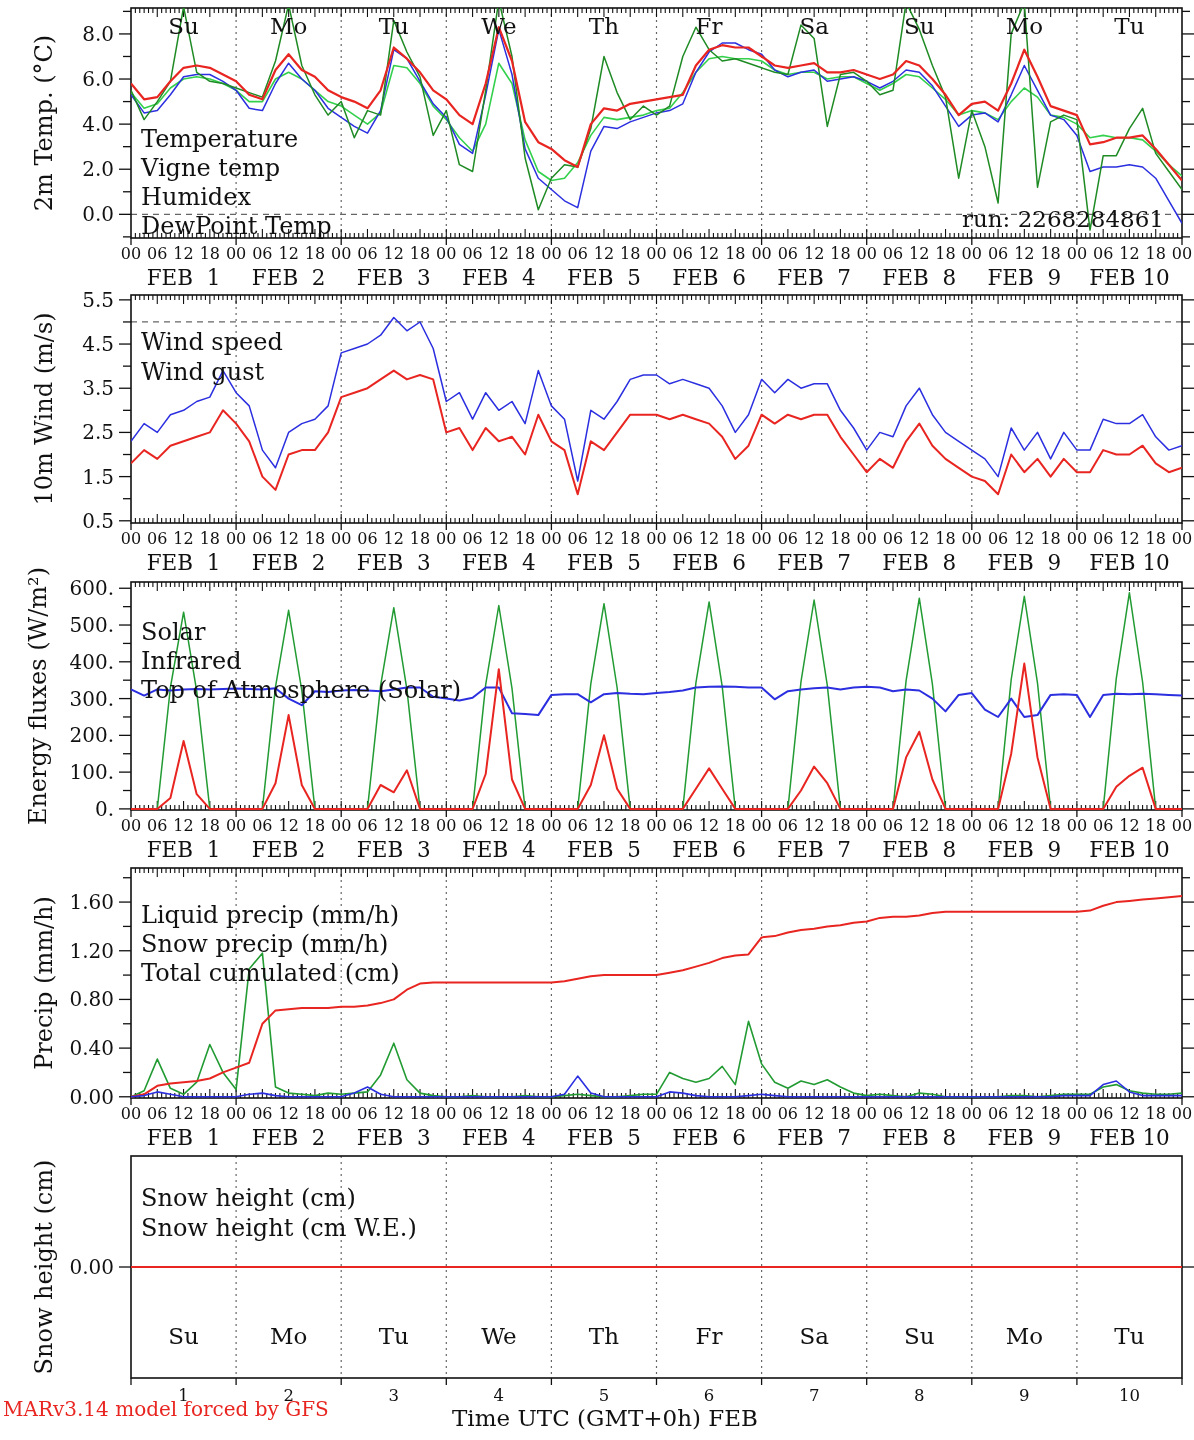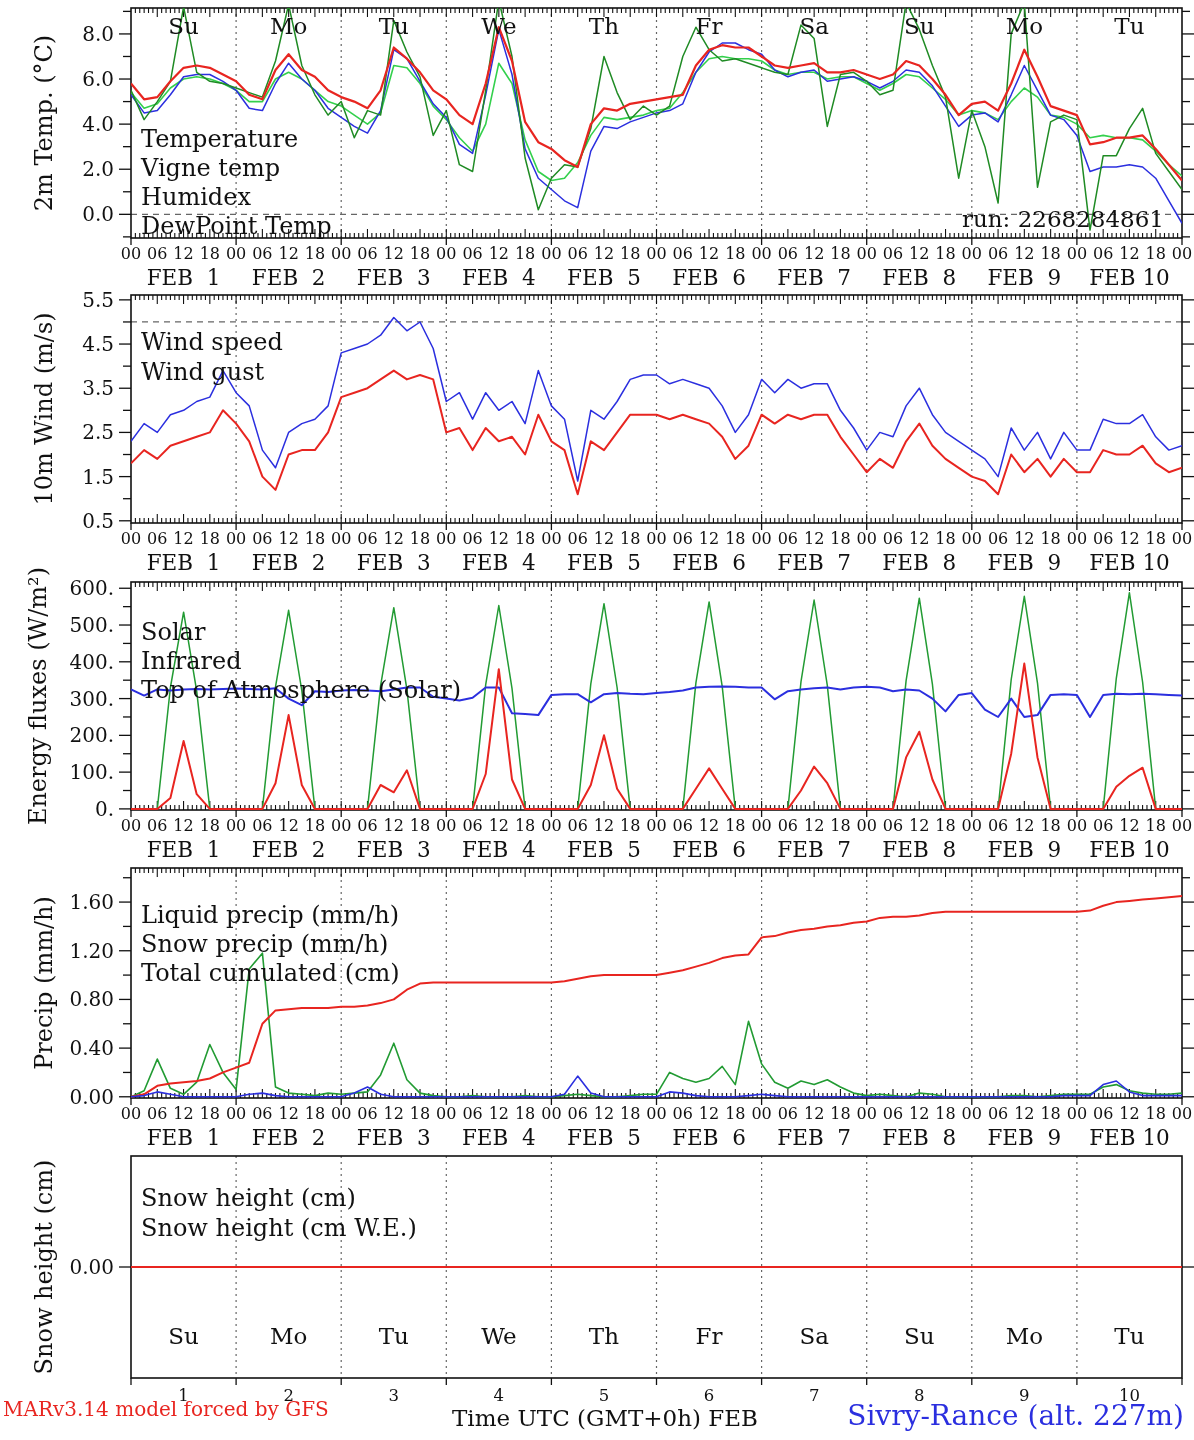--- a/index.html
+++ b/index.html
@@ -2471,14 +2471,13 @@
         <text x="709.0500000000001" y="1401" text-anchor="middle" font-size="16.5">6</text>
         <text x="814.15" y="1401" text-anchor="middle" font-size="16.5">7</text>
         <text x="919.25" y="1401" text-anchor="middle" font-size="16.5">8</text>
         <text x="1024.35" y="1401" text-anchor="middle" font-size="16.5">9</text>
         <text x="1129.4499999999998" y="1401" text-anchor="middle" font-size="16.5">10</text>
       </g>
     </svg>
   <div class="overlay run-label">run: 2268284861</div>
   <div class="overlay footer-model">MARv3.14 model forced by GFS</div>
   <div class="overlay footer-time">Time UTC (GMT+0h) FEB</div>
-  <div class="overlay footer-station">Sivry-Rance (alt. 227m)</div>
 </div>
 
 </body></html>

